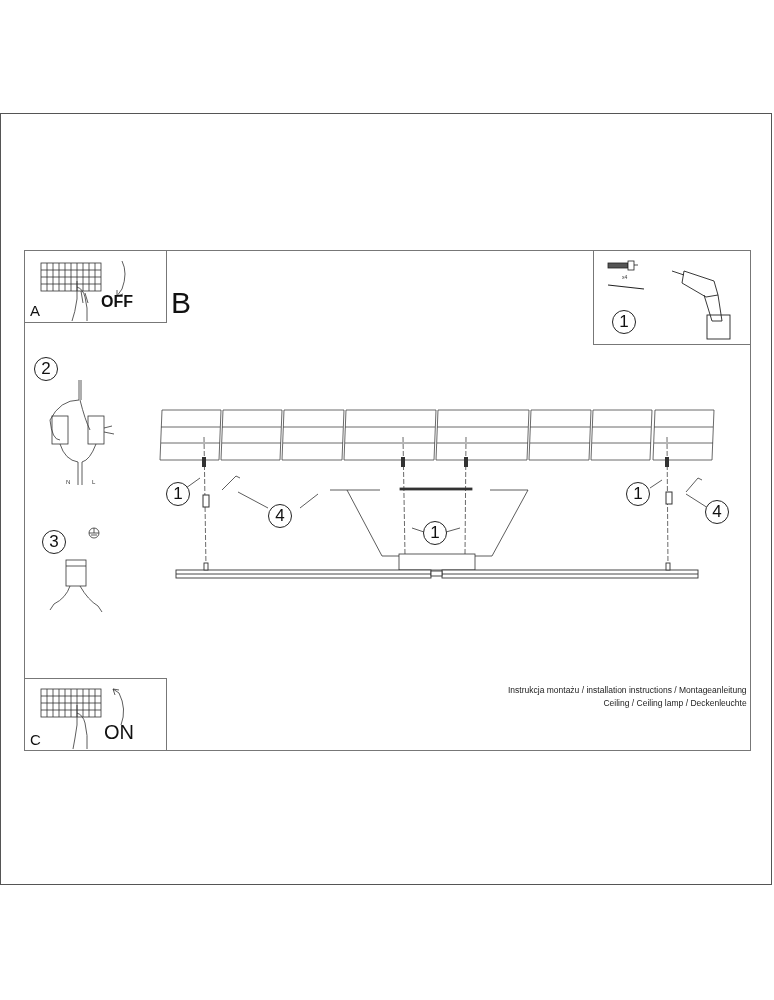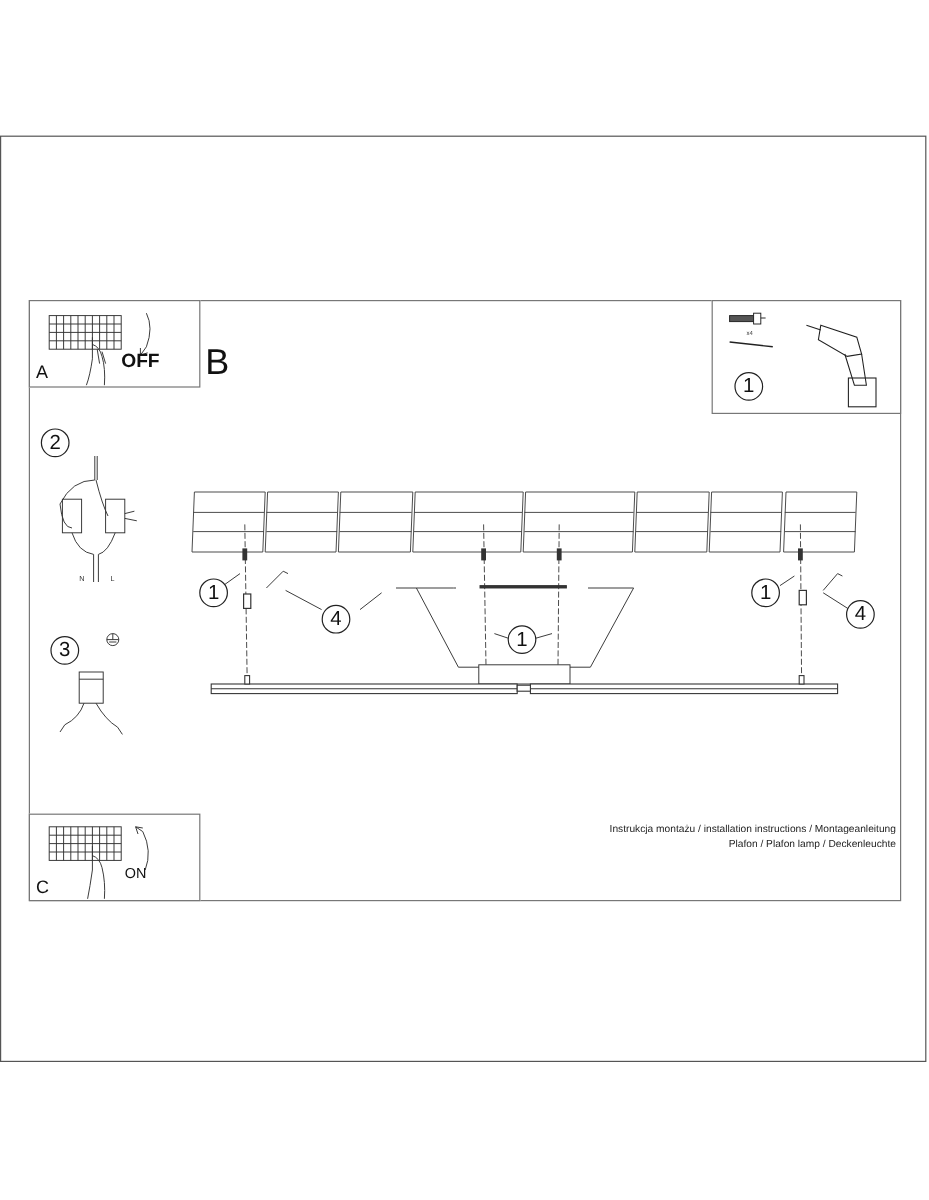--- a/index.html
+++ b/index.html
@@ -115,21 +115,21 @@
         <line x1="46" y1="10" x2="46" y2="38"></line>
         <line x1="52" y1="10" x2="52" y2="38"></line>
       <line x1="58" y1="10" x2="58" y2="38"></line>
         <line x1="64" y1="10" x2="64" y2="38"></line>
         <line x1="70" y1="10" x2="70" y2="38"></line>
       <path d="M52 26 L52 46 Q50 60 48 70 M52 34 Q58 36 60 44 Q63 56 62 70"></path>
       <path d="M96 46 Q102 30 94 14 L88 10 M88 10 L94 11 M88 10 L90 16"></path>
     </g>
   </svg>
   <span class="abs lbl" style="left:5px;top:52px;">C</span>
-  <span class="abs lbl" style="left:79px;top:42px;font-size:12px;text-align:right;">ON</span>
+  <span class="abs lbl" style="left:79px;top:42px;font-size:20px;text-align:right;">ON</span>
 </div>
 
 <svg class="abs" style="left:0;top:0;" width="774" height="1000">
   <g stroke="#444" fill="none" stroke-width="0.8">
     <path d="M162 410 L221 410 L219 460 L160 460 Z"></path>
       <line x1="161" y1="427" x2="220" y2="427"></line>
       <line x1="161" y1="443" x2="220" y2="443"></line>
     <path d="M223 410 L282 410 L280 460 L221 460 Z"></path>
       <line x1="222" y1="427" x2="281" y2="427"></line>
       <line x1="222" y1="443" x2="281" y2="443"></line>
@@ -196,14 +196,14 @@
 </svg>
 
 <div class="abs step-num" style="left:166px;top:482px;">1</div>
 <div class="abs step-num" style="left:268px;top:504px;">4</div>
 <div class="abs step-num" style="left:423px;top:521px;">1</div>
 <div class="abs step-num" style="left:626px;top:482px;">1</div>
 <div class="abs step-num" style="left:705px;top:500px;">4</div>
 
 <div class="abs footer-text">
   <div>Instrukcja montażu / installation instructions / Montageanleitung</div>
-  <div>Plafon / Plafon lamp / Deckenleuchte</div>
+  <div>Ceiling / Ceiling lamp / Deckenleuchte</div>
 </div>
 
 </body></html>

